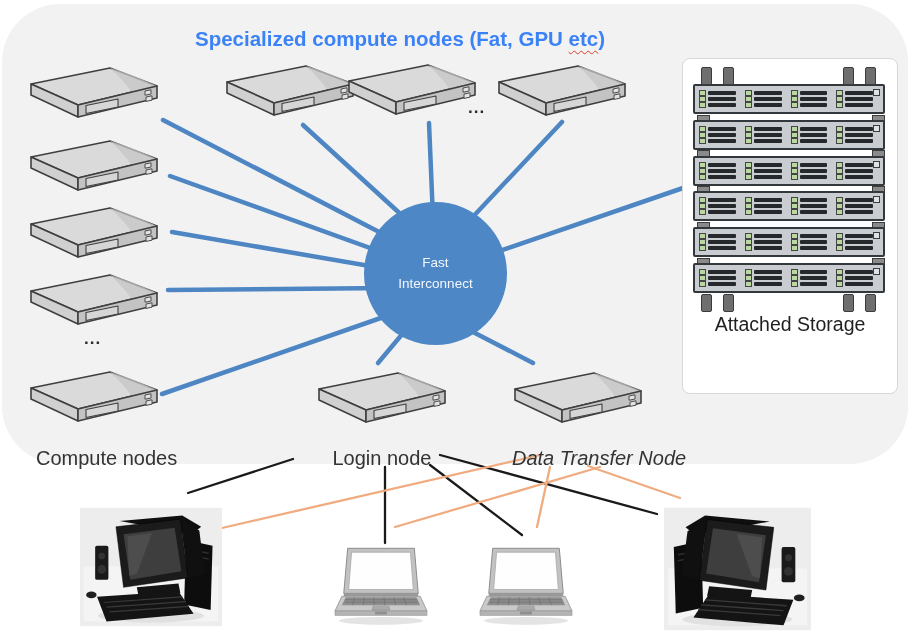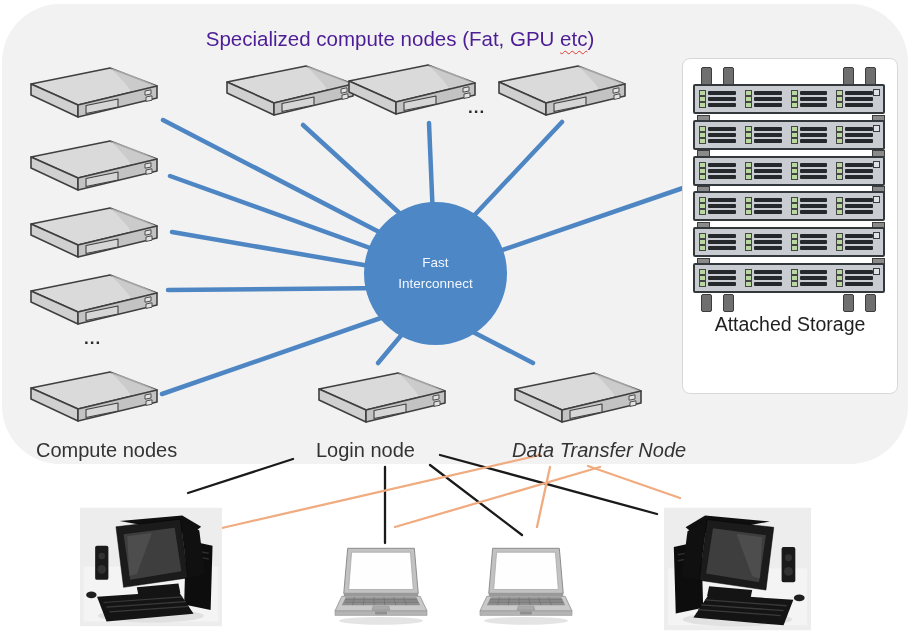--- a/index.html
+++ b/index.html
@@ -7,26 +7,26 @@
          font-family:"Liberation Sans",sans-serif;color:var(--label_text,#333);}
   .abs{position:absolute;}
   
   #panel{left:2px;top:4px;width:906px;height:460px;background:var(--panel_bg,#f2f2f2);border-radius:58px;}
   
   #lines{left:0;top:0;width:922px;height:640px;pointer-events:none;}
   .ln-blue{stroke:var(--interconnect_link,#4e86c4);stroke-width:4.5;stroke-linecap:round;}
   .ln-black{stroke:var(--login_link,#1a1a1a);stroke-width:2.3;stroke-linecap:round;}
   .ln-orange{stroke:var(--dtn_link,#f0ac80);stroke-width:2.3;stroke-linecap:round;}
   
-  #title{left:150px;top:27px;width:500px;text-align:center;font-size:20.5px;color:#4c1d95;}
+  #title{left:150px;top:27px;width:500px;text-align:center;font-size:20.5px;color:#3b82f6;font-weight:bold;}
   #title .misspelled{text-decoration:underline wavy var(--spellcheck,#e03c31) 1px;text-underline-offset:4px;}
   
-  .lbl{font-size:20px;color:#333;white-space:nowrap;}
+  .lbl{font-size:20px;color:#333;white-space:nowrap;margin-top:8px;}
   #lbl-compute{left:36px;top:439px;}
-  #lbl-login{left:316px;top:439px;width:132px;}
+  #lbl-login{left:316px;top:439px;width:132px;text-align:center;}
   #lbl-dtn{left:512px;top:439px;font-style:italic;}
   .dots{font-size:17px;font-weight:bold;color:#2b2b2b;letter-spacing:1px;}
   
   #circle{left:364px;top:202px;width:143px;height:143px;border-radius:50%;
           background:var(--interconnect_fill,#4e87c6);display:flex;flex-direction:column;
           align-items:center;justify-content:center;color:#f2f7fd;font-size:13.5px;line-height:1.55;}
   
   #storage{left:682px;top:58px;width:214px;height:334px;background:#fff;border:1px solid #d8d8d8;border-radius:8px;}
   #storage-label{left:0;top:254px;width:214px;text-align:center;font-size:19.5px;color:#1f1f1f;}
   .post{position:absolute;width:9px;height:16px;background:#6f6f6f;border:1px solid #3c3c3c;border-radius:2px;}

